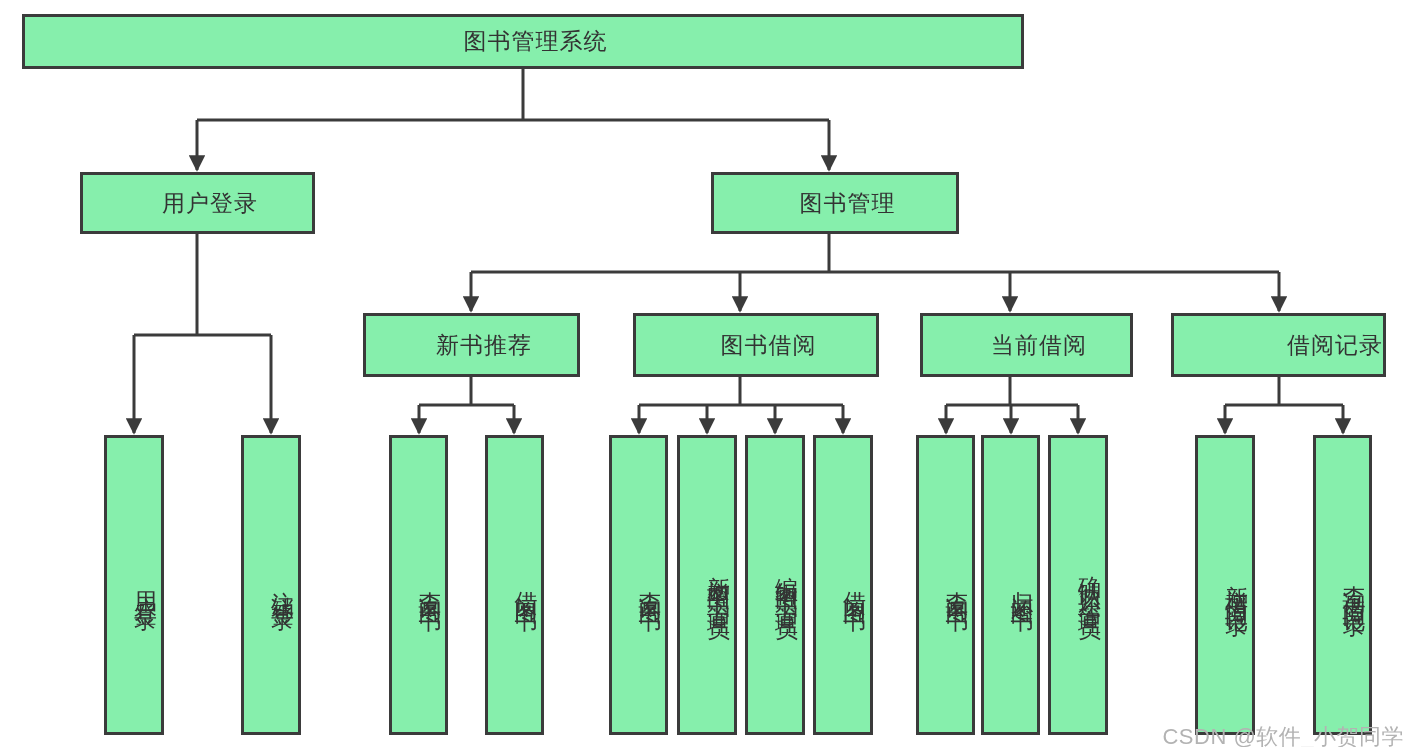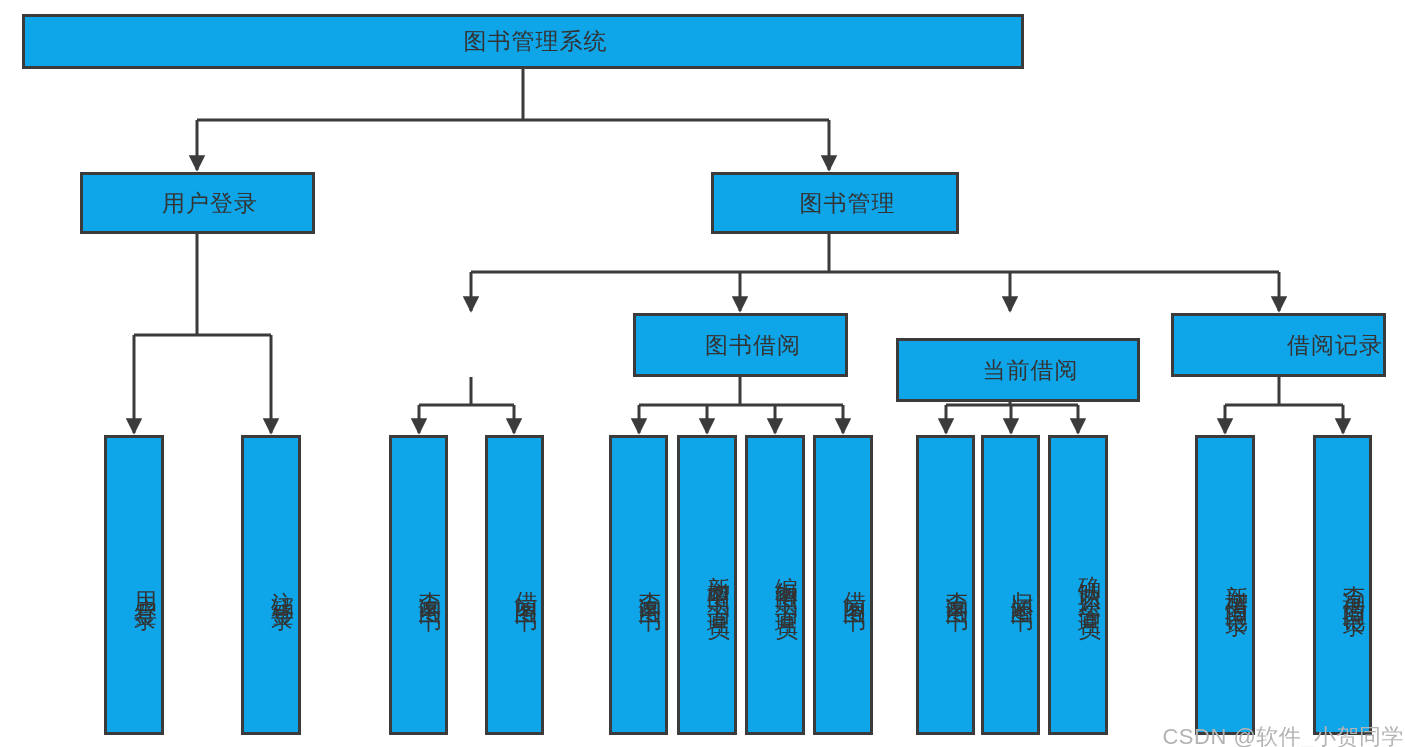--- a/index.html
+++ b/index.html
@@ -13,21 +13,21 @@
   }
   .connectors {
     position: absolute;
     left: 0; top: 0;
     width: 1405px; height: 747px;
     color: var(--c-line, #3b3b3b);
     pointer-events: none;
   }
   .box {
     position: absolute;
-    background: #0ea5e9;
+    background: #86efac;
     border: 3px solid var(--c-line, #3b3b3b);
     box-sizing: border-box;
     display: flex;
     align-items: center;
     justify-content: center;
     color: var(--c-text, #333333);
     font-size: 23px;
     letter-spacing: 1px;
     white-space: nowrap;
     padding-left: 25px;
@@ -103,24 +103,27 @@
     <span>图书管理系统</span>
   </div>
 
   <div class="box l2-box" style="left:80px; width:235px;">
     <span>用户登录</span>
   </div>
   <div class="box l2-box" style="left:711px; width:248px;">
     <span>图书管理</span>
   </div>
 
-  <div class="box l3-box" style="left:633px; width:215px;">
+  <div class="box l3-box" style="left:363px; width:217px;">
+    <span>新书推荐</span>
+  </div>
+  <div class="box l3-box" style="left:633px; width:246px;">
     <span>图书借阅</span>
   </div>
-  <div class="box l3-box" style="left:896px; width:244px;margin-top:25px;">
+  <div class="box l3-box" style="left:920px; width:213px;">
     <span>当前借阅</span>
   </div>
   <div class="box l3-box" style="left:1171px; width:215px;justify-content:flex-end;">
     <span>借阅记录</span>
   </div>
 
   <div class="box leaf-box" style="left:104px; width:60px;">
     <span>用户登录</span>
   </div>
   <div class="box leaf-box" style="left:241px; width:60px;">

